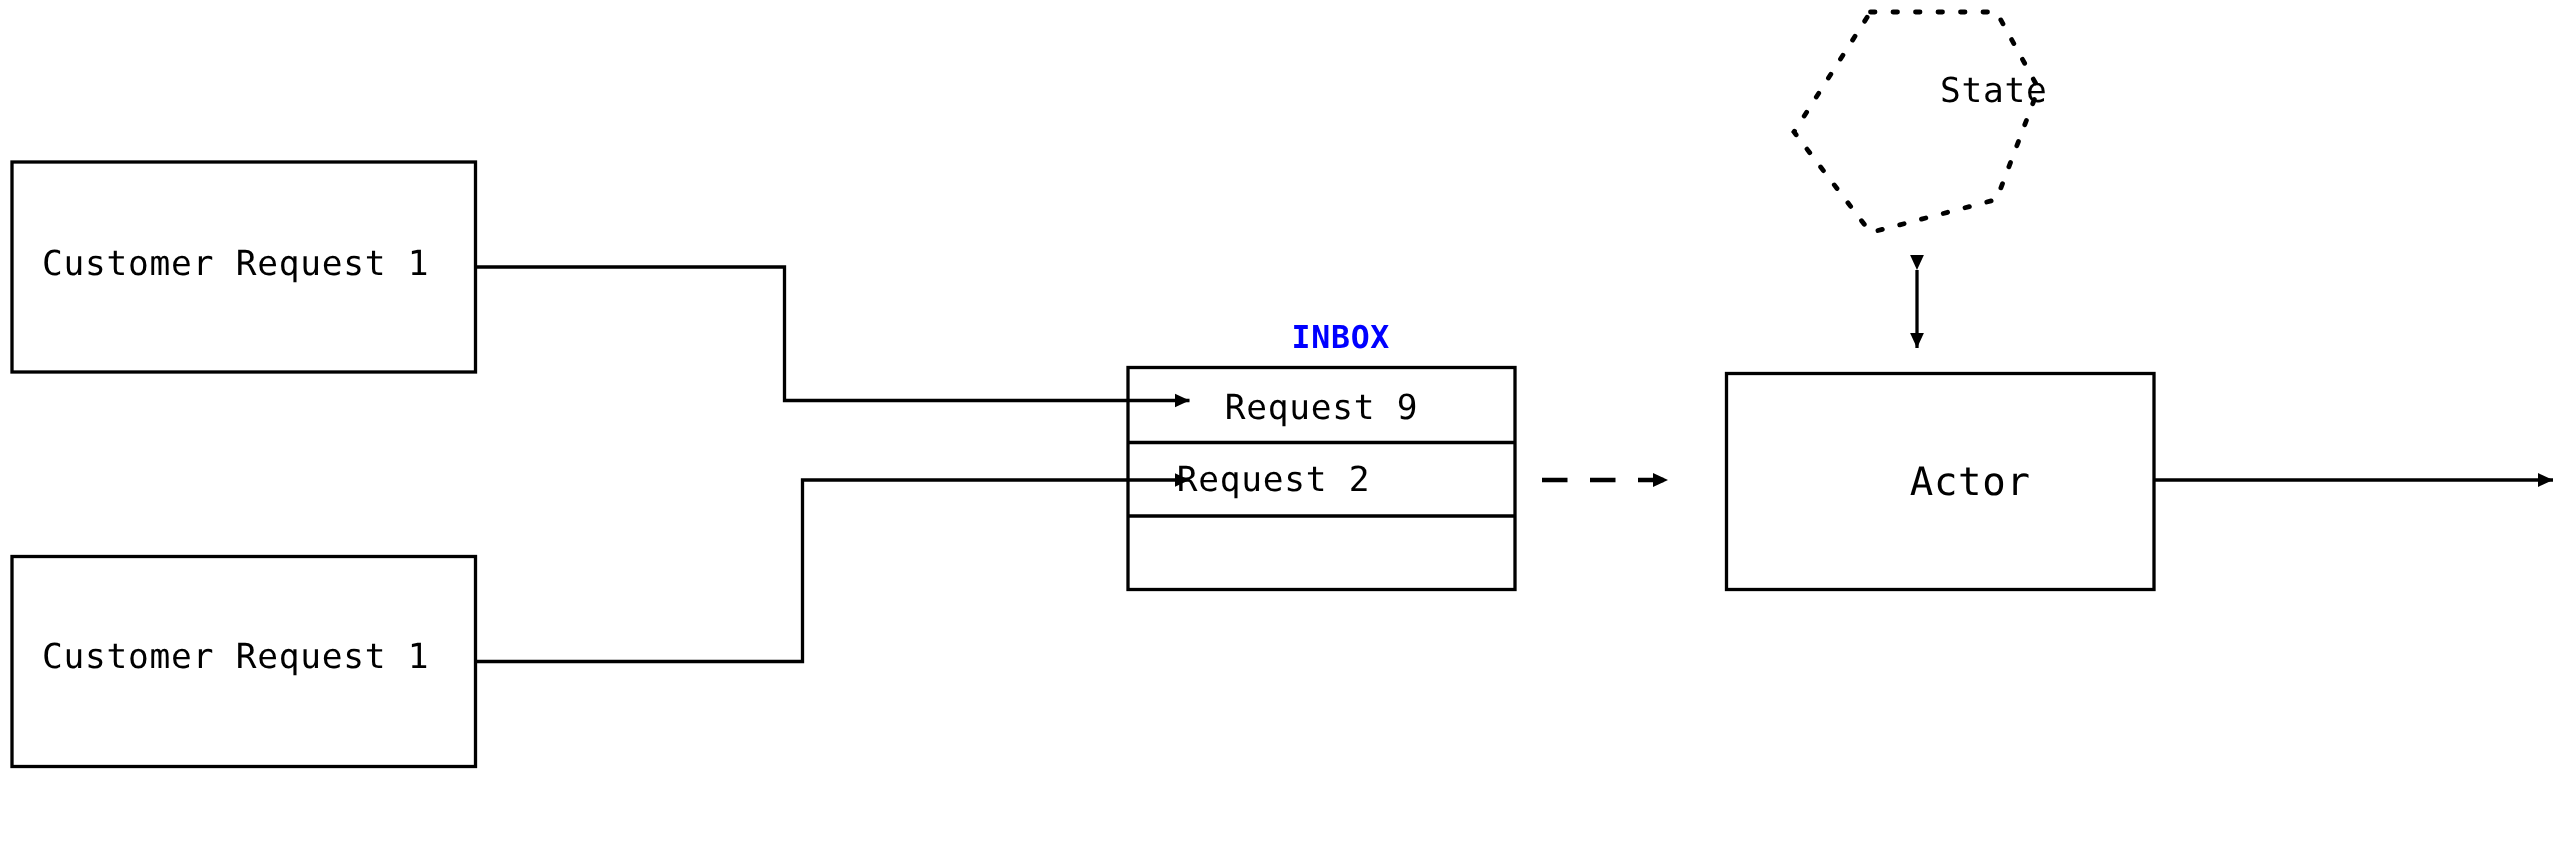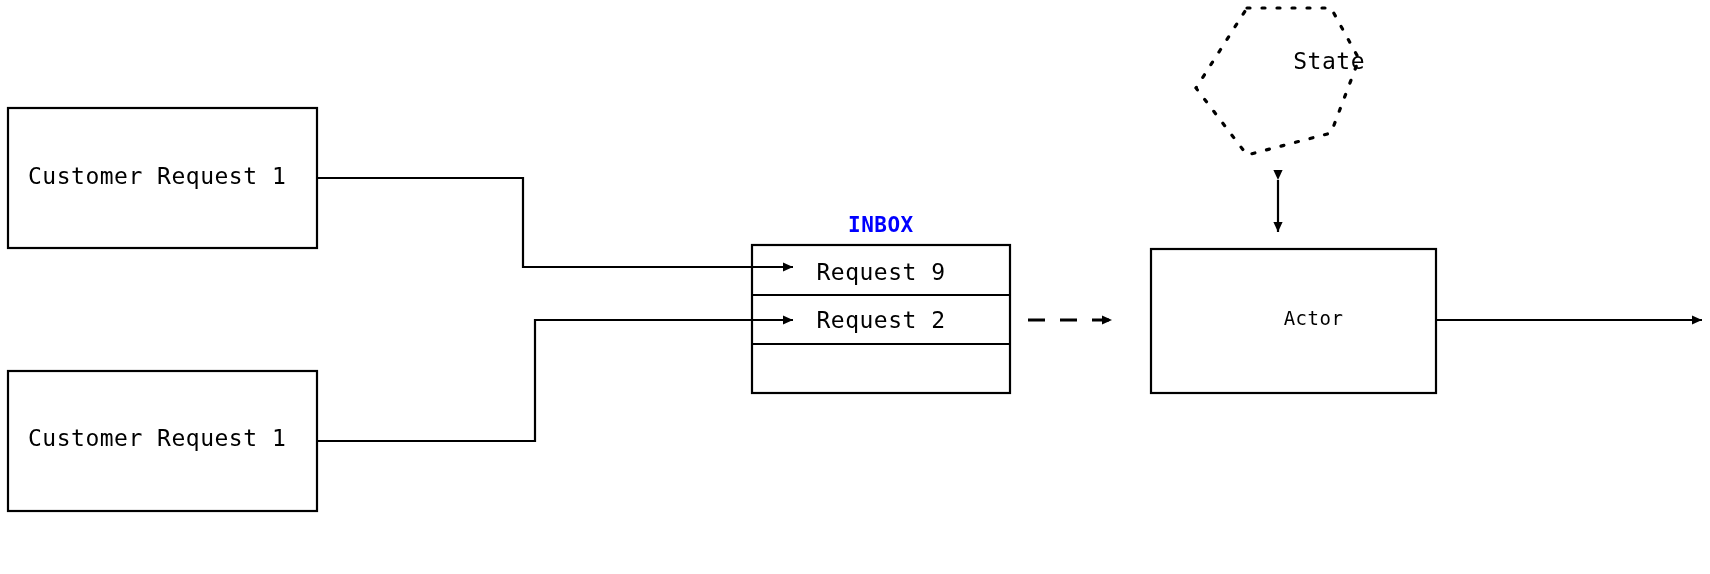--- a/index.html
+++ b/index.html
@@ -54,30 +54,30 @@
     font-weight: bold;
     letter-spacing: 0.5px;
   }
   .inbox-row-label {
     width: 258px;
     text-align: center;
     font-size: 23px;
     letter-spacing: 0.5px;
   }
   .inbox-row-0 { left: 752px; top: 259px; }
-  .inbox-row-1 { left: 752px; top: 307px; }
+  .inbox-row-1 { left: 720px; top: 307px; }
   .inbox-row-2 { left: 752px; top: 355px; }
 
   
   .actor-label {
     left: 1151px;
     top: 307px;
     width: 325px;
     text-align: center;
-    font-size: 19px;
+    font-size: 26px;
     letter-spacing: 0.5px;
   }
 
   
   .state-label {
     left: 1195px;
     top: 48px;
     width: 170px;
     text-align: right;
     font-size: 23px;
@@ -119,21 +119,21 @@
 
     <line x1="1278" y1="180" x2="1278" y2="232" stroke="#000000" stroke-width="2.2" marker-start="url(#arrowStart)" marker-end="url(#arrowEnd)"></line>
 
     <line x1="1436" y1="320" x2="1702" y2="320" stroke="#000000" stroke-width="2.2" marker-end="url(#arrowEnd)"></line>
   </svg>
 
   <div class="node-label cust-box-1-label">Customer Request 1</div>
 
   <div class="node-label cust-box-2-label">Customer Request 1</div>
 
-  <div class="node-label inbox-title" id="inbox-title" style="color: rgb(0, 0, 255);">INBOX</div>
+  <div class="node-label inbox-title" id="inbox-title" style="color: rgb(0, 0, 255); margin-left: 13px;">INBOX</div>
 
   <div class="node-label inbox-row-label inbox-row-0">Request 9</div>
 
   <div class="node-label inbox-row-label inbox-row-1">Request 2</div>
 
   <div class="node-label inbox-row-label inbox-row-2"></div>
 
   <div class="node-label actor-label">Actor</div>
 
   <div class="node-label state-label">State</div>

